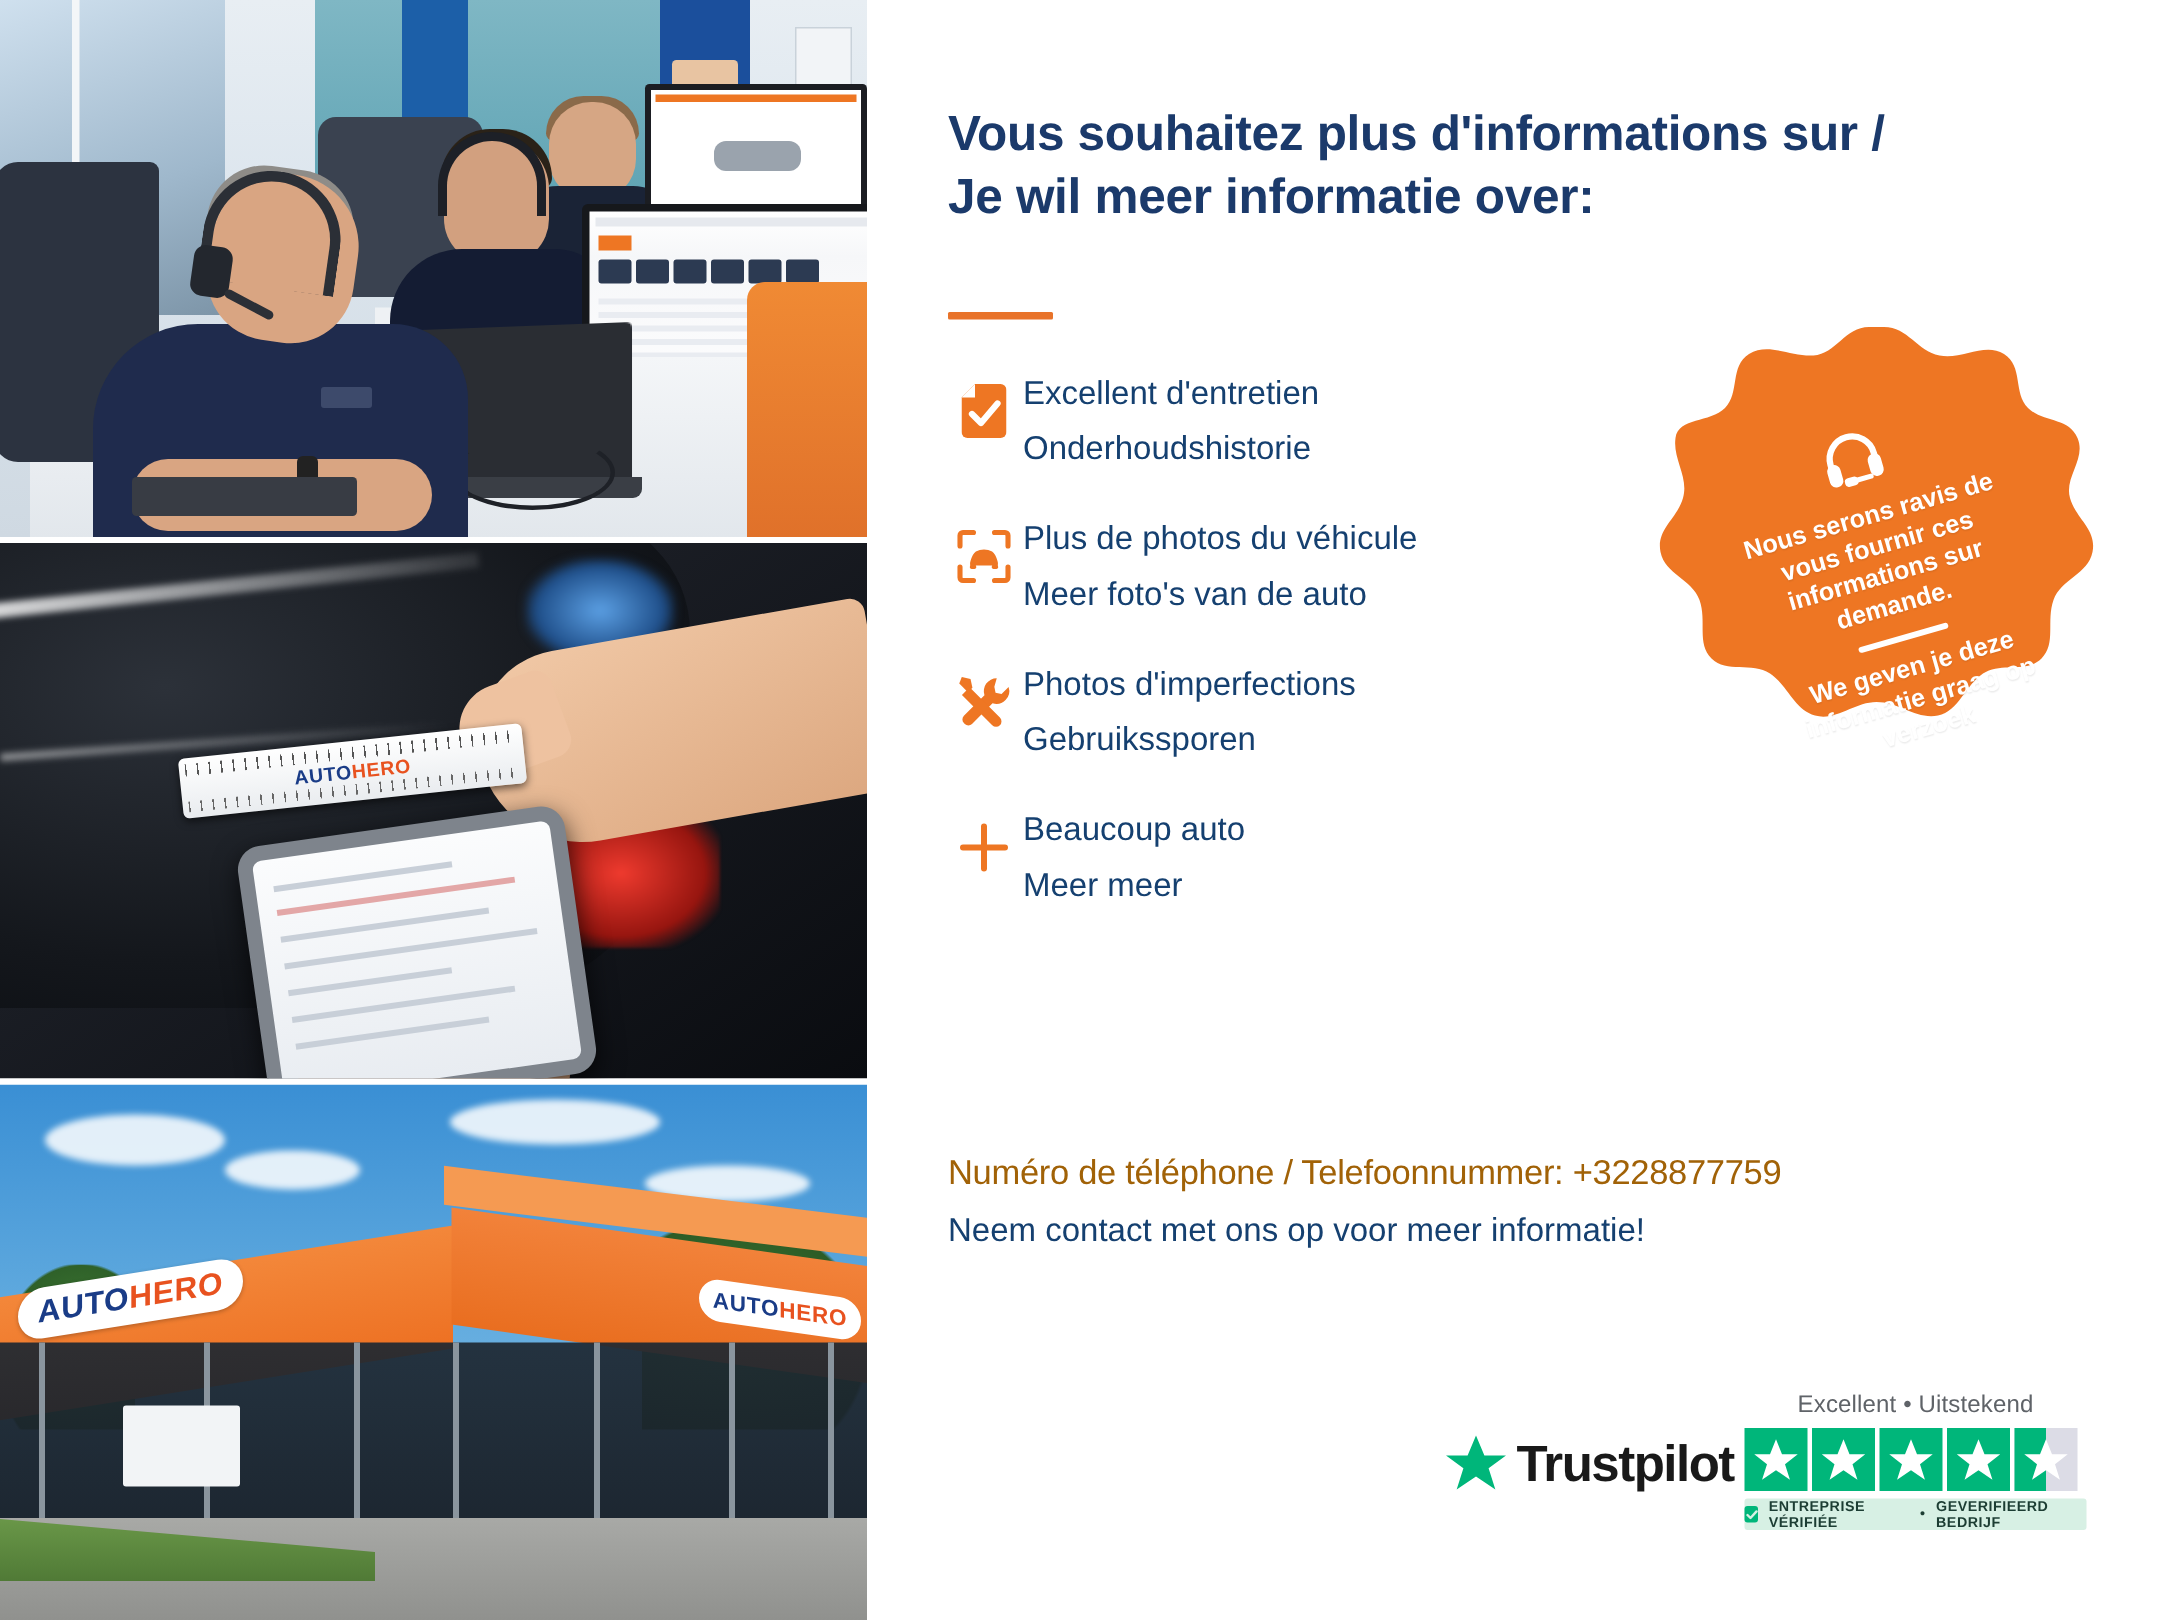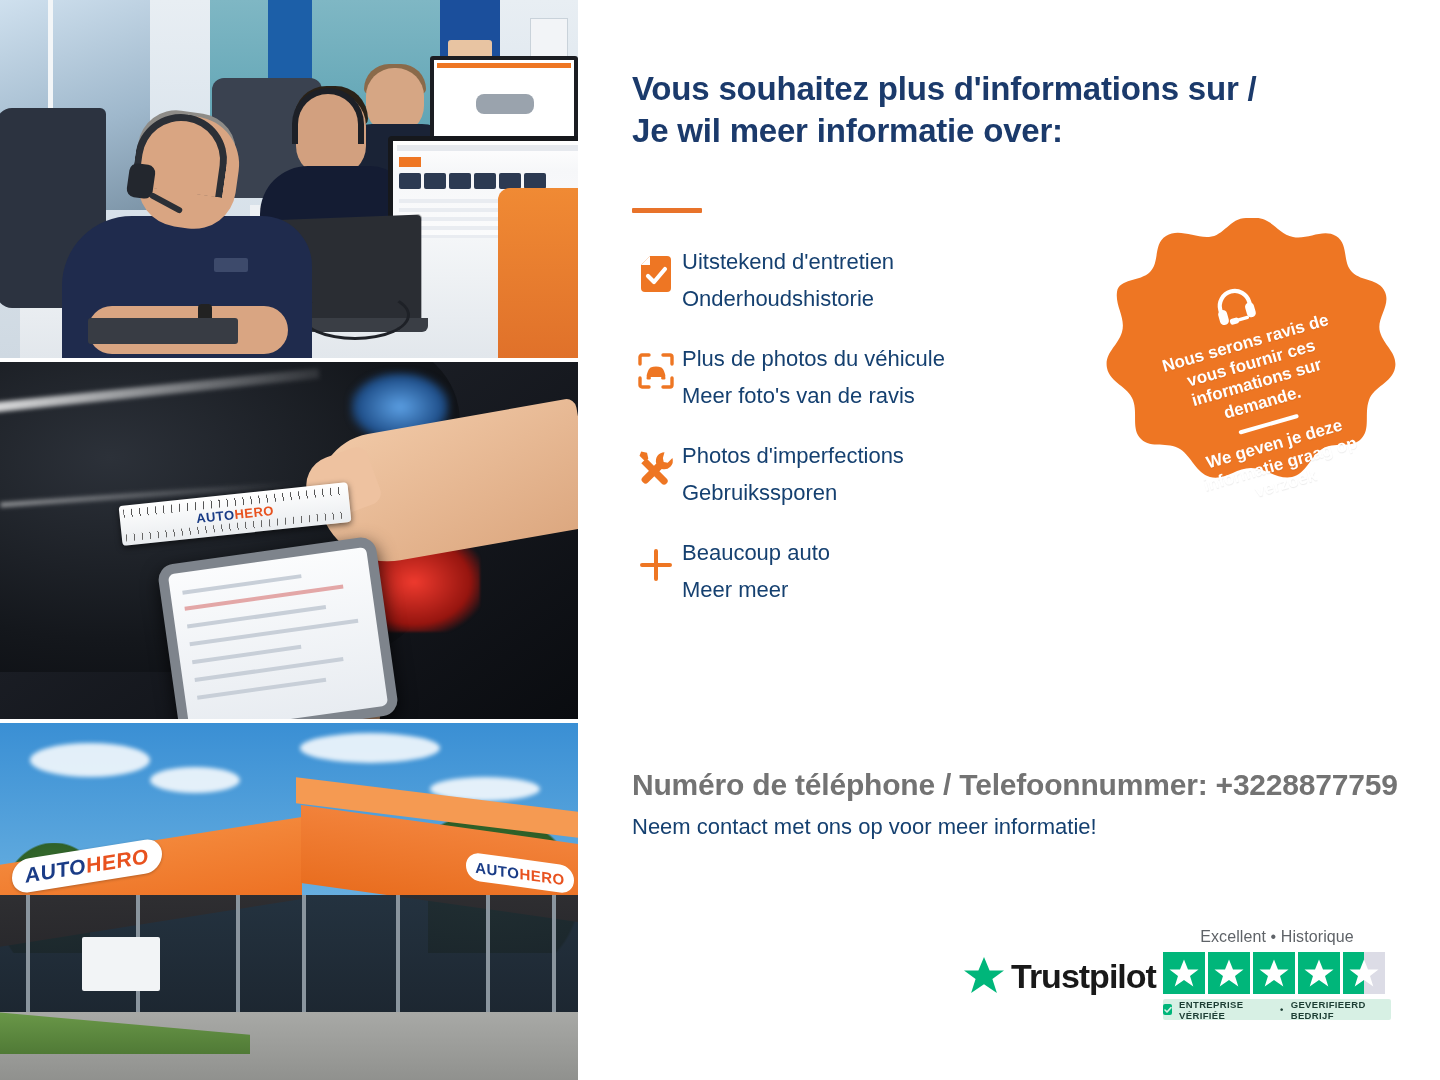--- a/index.html
+++ b/index.html
@@ -356,21 +356,21 @@
     display:flex; align-items:center; justify-content:center;
     padding-top:4px;
   }
   .feat-text{ padding-top:1px; }
   .feat-fr, .feat-nl{
     font-size:22px; line-height:1.68; color:#154070; white-space:nowrap;
   }
 
   .contact{ position:absolute; left:54px; top:768px; width:780px; }
   .contact-phone{
-    font-size:30px; font-weight:700; color:#737373; letter-spacing:-0.2px;
+    font-size:23px; font-weight:400; color:#a16207; letter-spacing:-0.2px;
     margin-bottom:8px; white-space:nowrap;
   }
   .contact-line{ font-size:22px; line-height:1.52; color:#154070; }
 
   
   .badge-wrap{
     position:absolute; left:1106px; top:212px; width:300px; height:336px;
   }
   .badge-svg{ position:absolute; inset:0; }
   .badge-inner{
@@ -594,21 +594,21 @@
 
       <div class="feature">
         <div class="feat-icon">
           <svg width="30" height="36" viewBox="0 0 30 36">
             <path d="M9 0 H26 a4 4 0 0 1 4 4 V32 a4 4 0 0 1 -4 4 H4 a4 4 0 0 1 -4 -4 V9 Z" fill="#ee7623"></path>
             <path d="M9 0 L0 9 H9 Z" fill="#ffffff"></path>
             <path d="M7 20 L13 26 L24 13" stroke="#ffffff" stroke-width="4.2" fill="none" stroke-linecap="round" stroke-linejoin="round"></path>
           </svg>
         </div>
         <div class="feat-text">
-          <div class="feat-fr">Uitstekend d'entretien</div>
+          <div class="feat-fr">Excellent d'entretien</div>
           <div class="feat-nl">Onderhoudshistorie</div>
         </div>
       </div>
 
       <div class="feature">
         <div class="feat-icon">
           <svg width="36" height="36" viewBox="0 0 36 36">
             <g stroke="#ee7623" stroke-width="3.4" fill="none" stroke-linecap="round">
               <path d="M2 11 V4 a2 2 0 0 1 2 -2 H11"></path>
               <path d="M25 2 H32 a2 2 0 0 1 2 2 V11"></path>
@@ -617,21 +617,21 @@
             </g>
             <g fill="#ee7623">
               <path d="M9 21 q1.4-5 3.6-6.4 Q15 13.4 18 13.4 t5.4 1.2 Q25.6 16 27 21 q.6 1.6 .2 3 H8.8 Q8.4 22.6 9 21 Z"></path>
               <rect x="8.6" y="23.4" width="4.2" height="3" rx="1.2"></rect>
               <rect x="23.2" y="23.4" width="4.2" height="3" rx="1.2"></rect>
             </g>
           </svg>
         </div>
         <div class="feat-text">
           <div class="feat-fr">Plus de photos du véhicule</div>
-          <div class="feat-nl">Meer foto's van de ravis</div>
+          <div class="feat-nl">Meer foto's van de auto</div>
         </div>
       </div>
 
       <div class="feature">
         <div class="feat-icon">
           <svg width="38" height="38" viewBox="0 0 38 38">
             <g fill="#ee7623">
               <path d="M27.5 3.2 a8.6 8.6 0 0 0 -8.2 11.3 L5.6 28.2 a3.4 3.4 0 0 0 0 4.8 l.6 .6 a3.4 3.4 0 0 0 4.8 0 L24.7 19.9 A8.6 8.6 0 0 0 35.4 9 l-4.7 4.7 -4 -0.8 -0.8 -4 Z"></path>
               <path d="M3.4 3.2 l4.6 0 6.3 6.3 -3 3 -6.3 -6.3 Z" opacity="0"></path>
               <path d="M9.9 3.5 L3.2 3.5 L3.2 10.2 L19.1 26.1 l2.8 -1.2 1.2 -2.8 Z" opacity="0"></path>
@@ -690,21 +690,21 @@
 
   <div class="tp">
     <div class="tp-logo">
       <svg width="42" height="40" viewBox="0 0 42 40">
         <path fill="#00b67a" d="M21 1 L26.6 14.4 L41 14.4 L29.4 22.9 L33.9 37 L21 28.3 L8.1 37 L12.6 22.9 L1 14.4 L15.4 14.4 Z"></path>
       </svg>
       <span class="tp-logo-text">Trustpilot</span>
     </div>
 
     <div class="tp-right">
-      <div class="tp-excellent">Excellent • Historique</div>
+      <div class="tp-excellent">Excellent • Uitstekend</div>
       <div class="tp-stars">
         <span class="tp-star full">
           <svg width="30" height="29" viewBox="0 0 30 29">
               <path fill="#fff" d="M15 1 L19 11 L29.5 11 L21 17.6 L24.3 28 L15 21.6 L5.7 28 L9 17.6 L0.5 11 L11 11 Z"></path>
             </svg>
         </span>
         <span class="tp-star full">
           <svg width="30" height="29" viewBox="0 0 30 29">
               <path fill="#fff" d="M15 1 L19 11 L29.5 11 L21 17.6 L24.3 28 L15 21.6 L5.7 28 L9 17.6 L0.5 11 L11 11 Z"></path>
             </svg>

